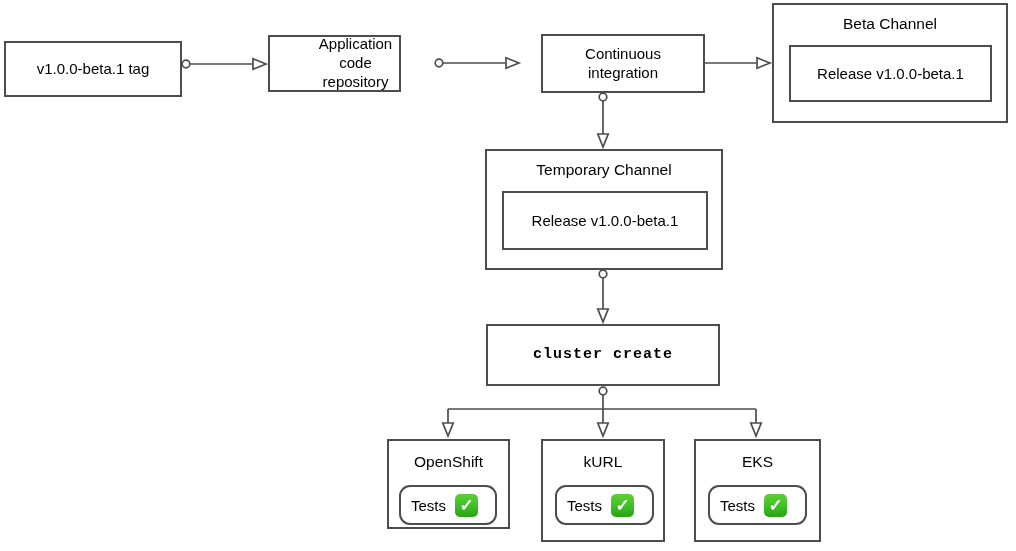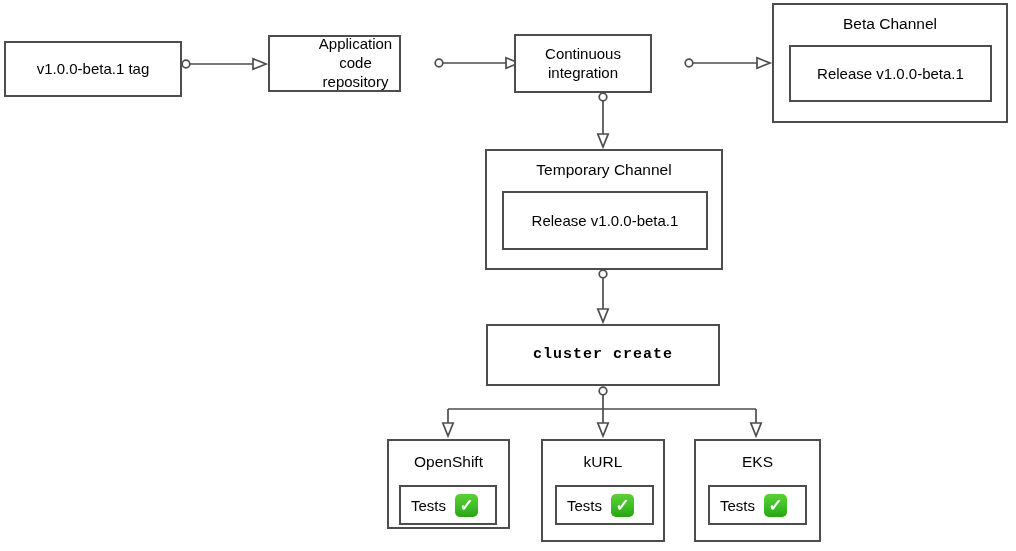--- a/index.html
+++ b/index.html
@@ -63,20 +63,21 @@
   }
   .cluster-title {
     text-align: center;
     font-size: 15.5px;
     padding-top: 12px;
   }
   .tests-box {
     justify-content: flex-start;
     padding-left: 10px;
     gap: 9px;
+    border-radius: 11px;
   }
   .check-badge {
     display: inline-flex;
     align-items: center;
     justify-content: center;
     width: 23px;
     height: 23px;
     border-radius: 5px;
     background: linear-gradient(180deg, #5fce37 0%, #3cbf26 55%, #2aa212 100%);
     color: #ffffff;
@@ -136,21 +137,21 @@
   </svg>
 
   <div class="node simple-node" style="left:4px; top:41px; width:178px; height:56px;">
     <span>v1.0.0-beta.1 tag</span>
   </div>
 
   <div class="node simple-node" style="left:268px; top:35px; width:133px; height:57px;padding-left:48px;">
     <span>Application code repository</span>
   </div>
 
-  <div class="node simple-node" style="left:514px; top:34px; width:138px; height:59px;">
+  <div class="node simple-node" style="left:541px; top:34px; width:164px; height:59px;">
     <span>Continuous integration</span>
   </div>
 
   <div class="node container-node" style="left:772px; top:3px; width:236px; height:120px;">
     <div class="container-title">Beta Channel</div>
     <div class="inner-node" style="left:15px; top:40px; width:203px; height:57px;">
       <span>Release v1.0.0-beta.1</span>
     </div>
   </div>
 

